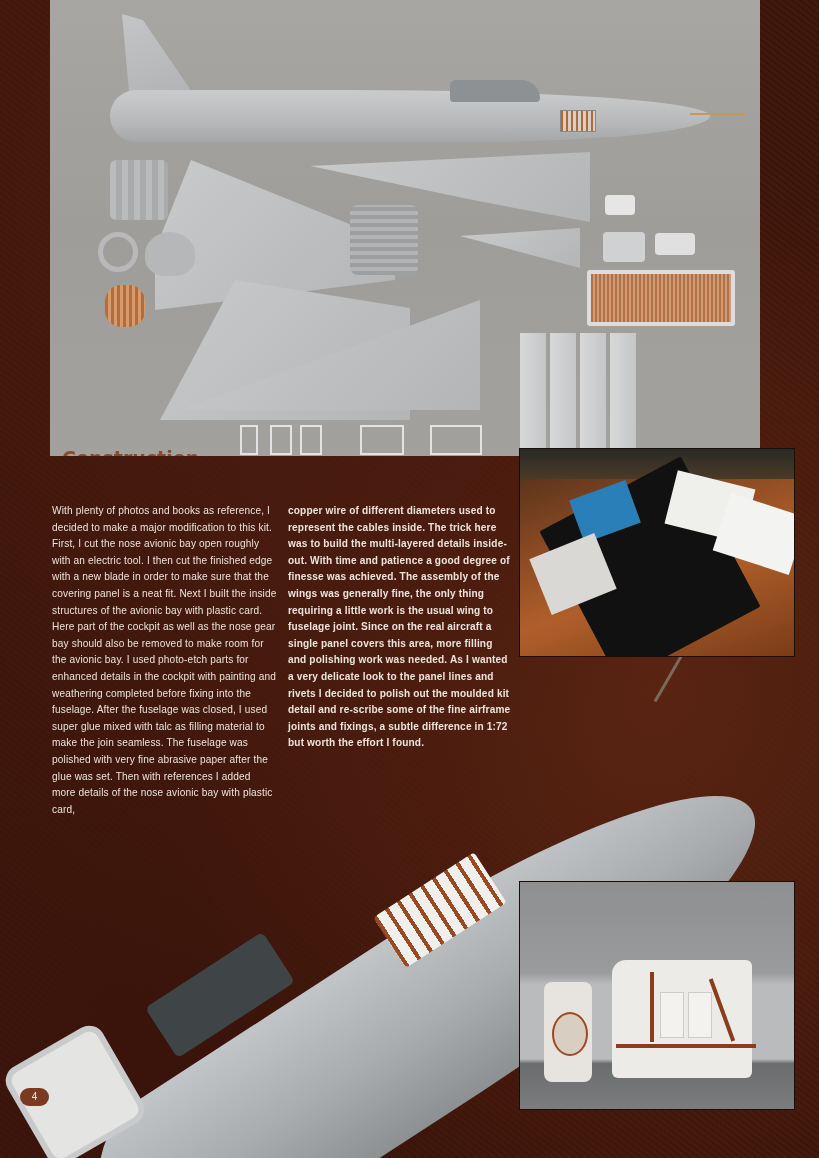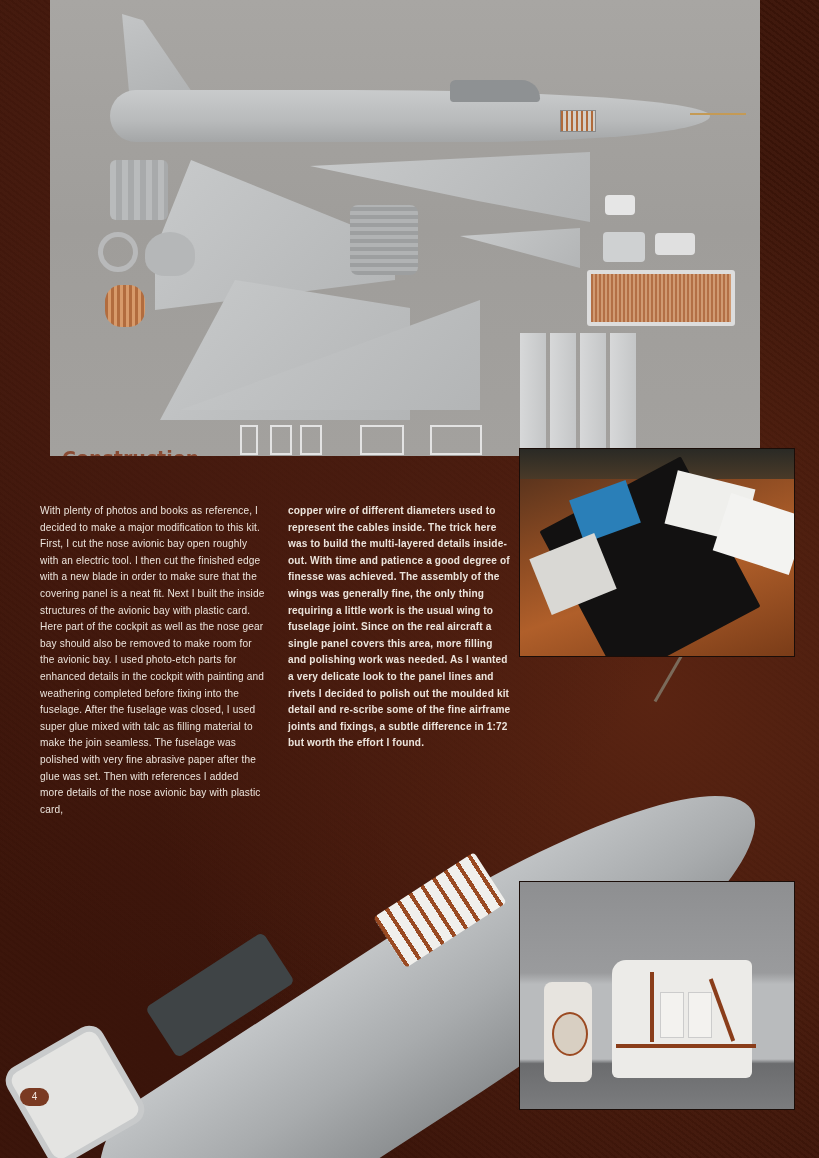--- a/index.html
+++ b/index.html
@@ -83,21 +83,21 @@
     .nose-probe { position:absolute; left:655px; top:700px; width:100px; height:3px; background:#7a6a5a; transform: rotate(-60deg); transform-origin:left; }
     .cockpit { position:absolute; left:150px; top:965px; width:140px; height:60px; background:#3f4446; transform: rotate(-33deg); border-radius:6px; }
     .gear-bay { position:absolute; left:20px; top:1040px; width:110px; height:110px; background:#e4e4e2; border:6px solid #c8cacb; border-radius:16px; transform: rotate(-30deg); }
     .nose-wires { position:absolute; left:380px; top:880px; width:120px; height:60px; background: repeating-linear-gradient(90deg,#9a4a22 0 4px, #f0efec 4px 14px); transform: rotate(-33deg); border-radius:4px; }
 
     .col {
       position:absolute; top:503px; width:225px;
       font-family: "Liberation Sans", sans-serif; font-size: 10.1px; line-height: 16.6px;
       color: #ece4dc; letter-spacing: 0.15px;
     }
-    .col-1 { left:40px; }
+    .col-1 { left:52px; }
     .col-2 { left:288px;font-weight:bold; }
 
     .page-badge {
       position:absolute; left:20px; top:1088px; width:29px; height:18px;
       background:#7a3a22; border-radius:9px; color:#f3e6de;
       font-family: "Liberation Sans", sans-serif; font-size:10px; line-height:18px; text-align:center;
     }
   </style>
 </head>
 <body>

